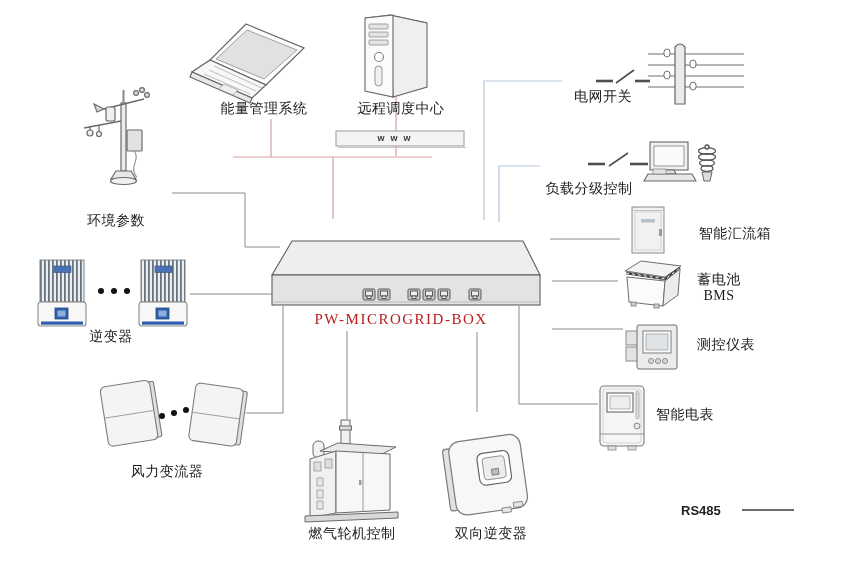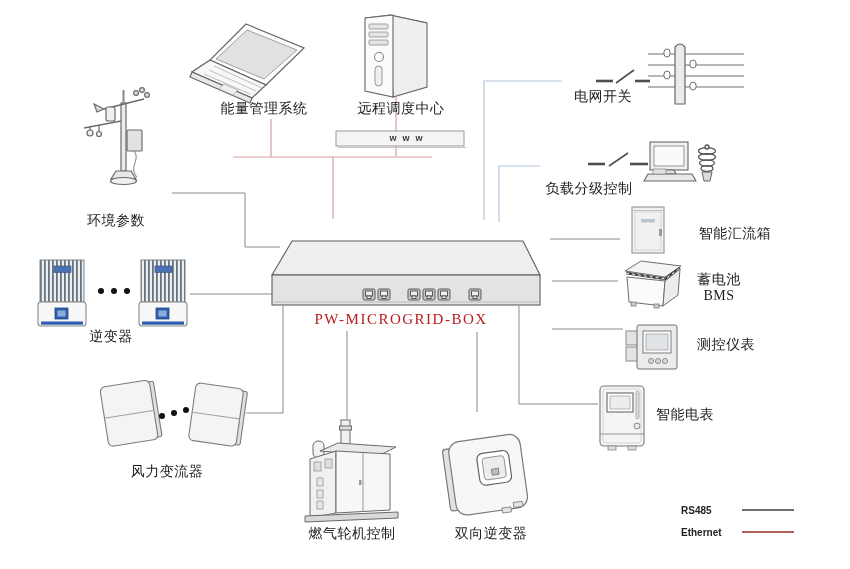--- a/index.html
+++ b/index.html
@@ -2,27 +2,27 @@
 <html><head>
 <meta charset="utf-8">
 <style>
   html,body{margin:0;padding:0;background:#fff;}
   .stage{position:relative;width:850px;height:569px;background:#ffffff;overflow:hidden;
          font-family:"Liberation Serif","DejaVu Serif",serif;}
   .stage svg.art{position:absolute;left:0;top:0;}
   .lbl{position:absolute;text-align:center;font-size:14px;color:#1c1c1c;
        letter-spacing:.5px;white-space:nowrap;line-height:16px;}
   .box-label{font-size:15px;letter-spacing:1.5px;color:#b91c1c;}
-  .www-label{position:absolute;left:348px;top:130px;width:116px;height:16px;
+  .www-label{position:absolute;left:336px;top:130px;width:116px;height:16px;
        font-family:"Liberation Sans",sans-serif;font-weight:bold;font-size:9px;
        letter-spacing:6px;color:#3c3c3c;text-align:center;line-height:17px;text-indent:6px;}
   .legend{position:absolute;left:681px;top:499px;}
   .legend-row{display:flex;align-items:center;height:22px;}
   .legend-label{width:60px;font-family:"Liberation Sans",sans-serif;font-weight:700;
-       font-size:10px;color:#222;}
+       font-size:13px;color:#222;}
   .legend-swatch{display:block;}
 </style>
 </head>
 <body>
 
 <div class="stage">
 
 <svg class="art" width="850" height="569" viewBox="0 0 850 569">
   <defs>
     <pattern id="fins" width="4" height="6" patternUnits="userSpaceOnUse">
@@ -302,21 +302,15 @@
 <div class="lbl box-label" style="left:301px;top:311px;width:200px;">PW-MICROGRID-BOX</div>
 <div class="www-label">www</div>
 
 <div class="legend">
   <div class="legend-row">
     <span class="legend-label">RS485</span>
     <svg class="legend-swatch" width="54" height="6">
       <line x1="1" y1="3" x2="53" y2="3" stroke-width="1.6" stroke="#3d3d3d"></line>
     </svg>
   </div>
-  <div class="legend-row">
-    <span class="legend-label">Ethernet</span>
-    <svg class="legend-swatch" width="54" height="6">
-      <line x1="1" y1="3" x2="53" y2="3" stroke-width="2" stroke="#b4625f"></line>
-    </svg>
-  </div>
 </div>
 
 </div>
 
 </body></html>

